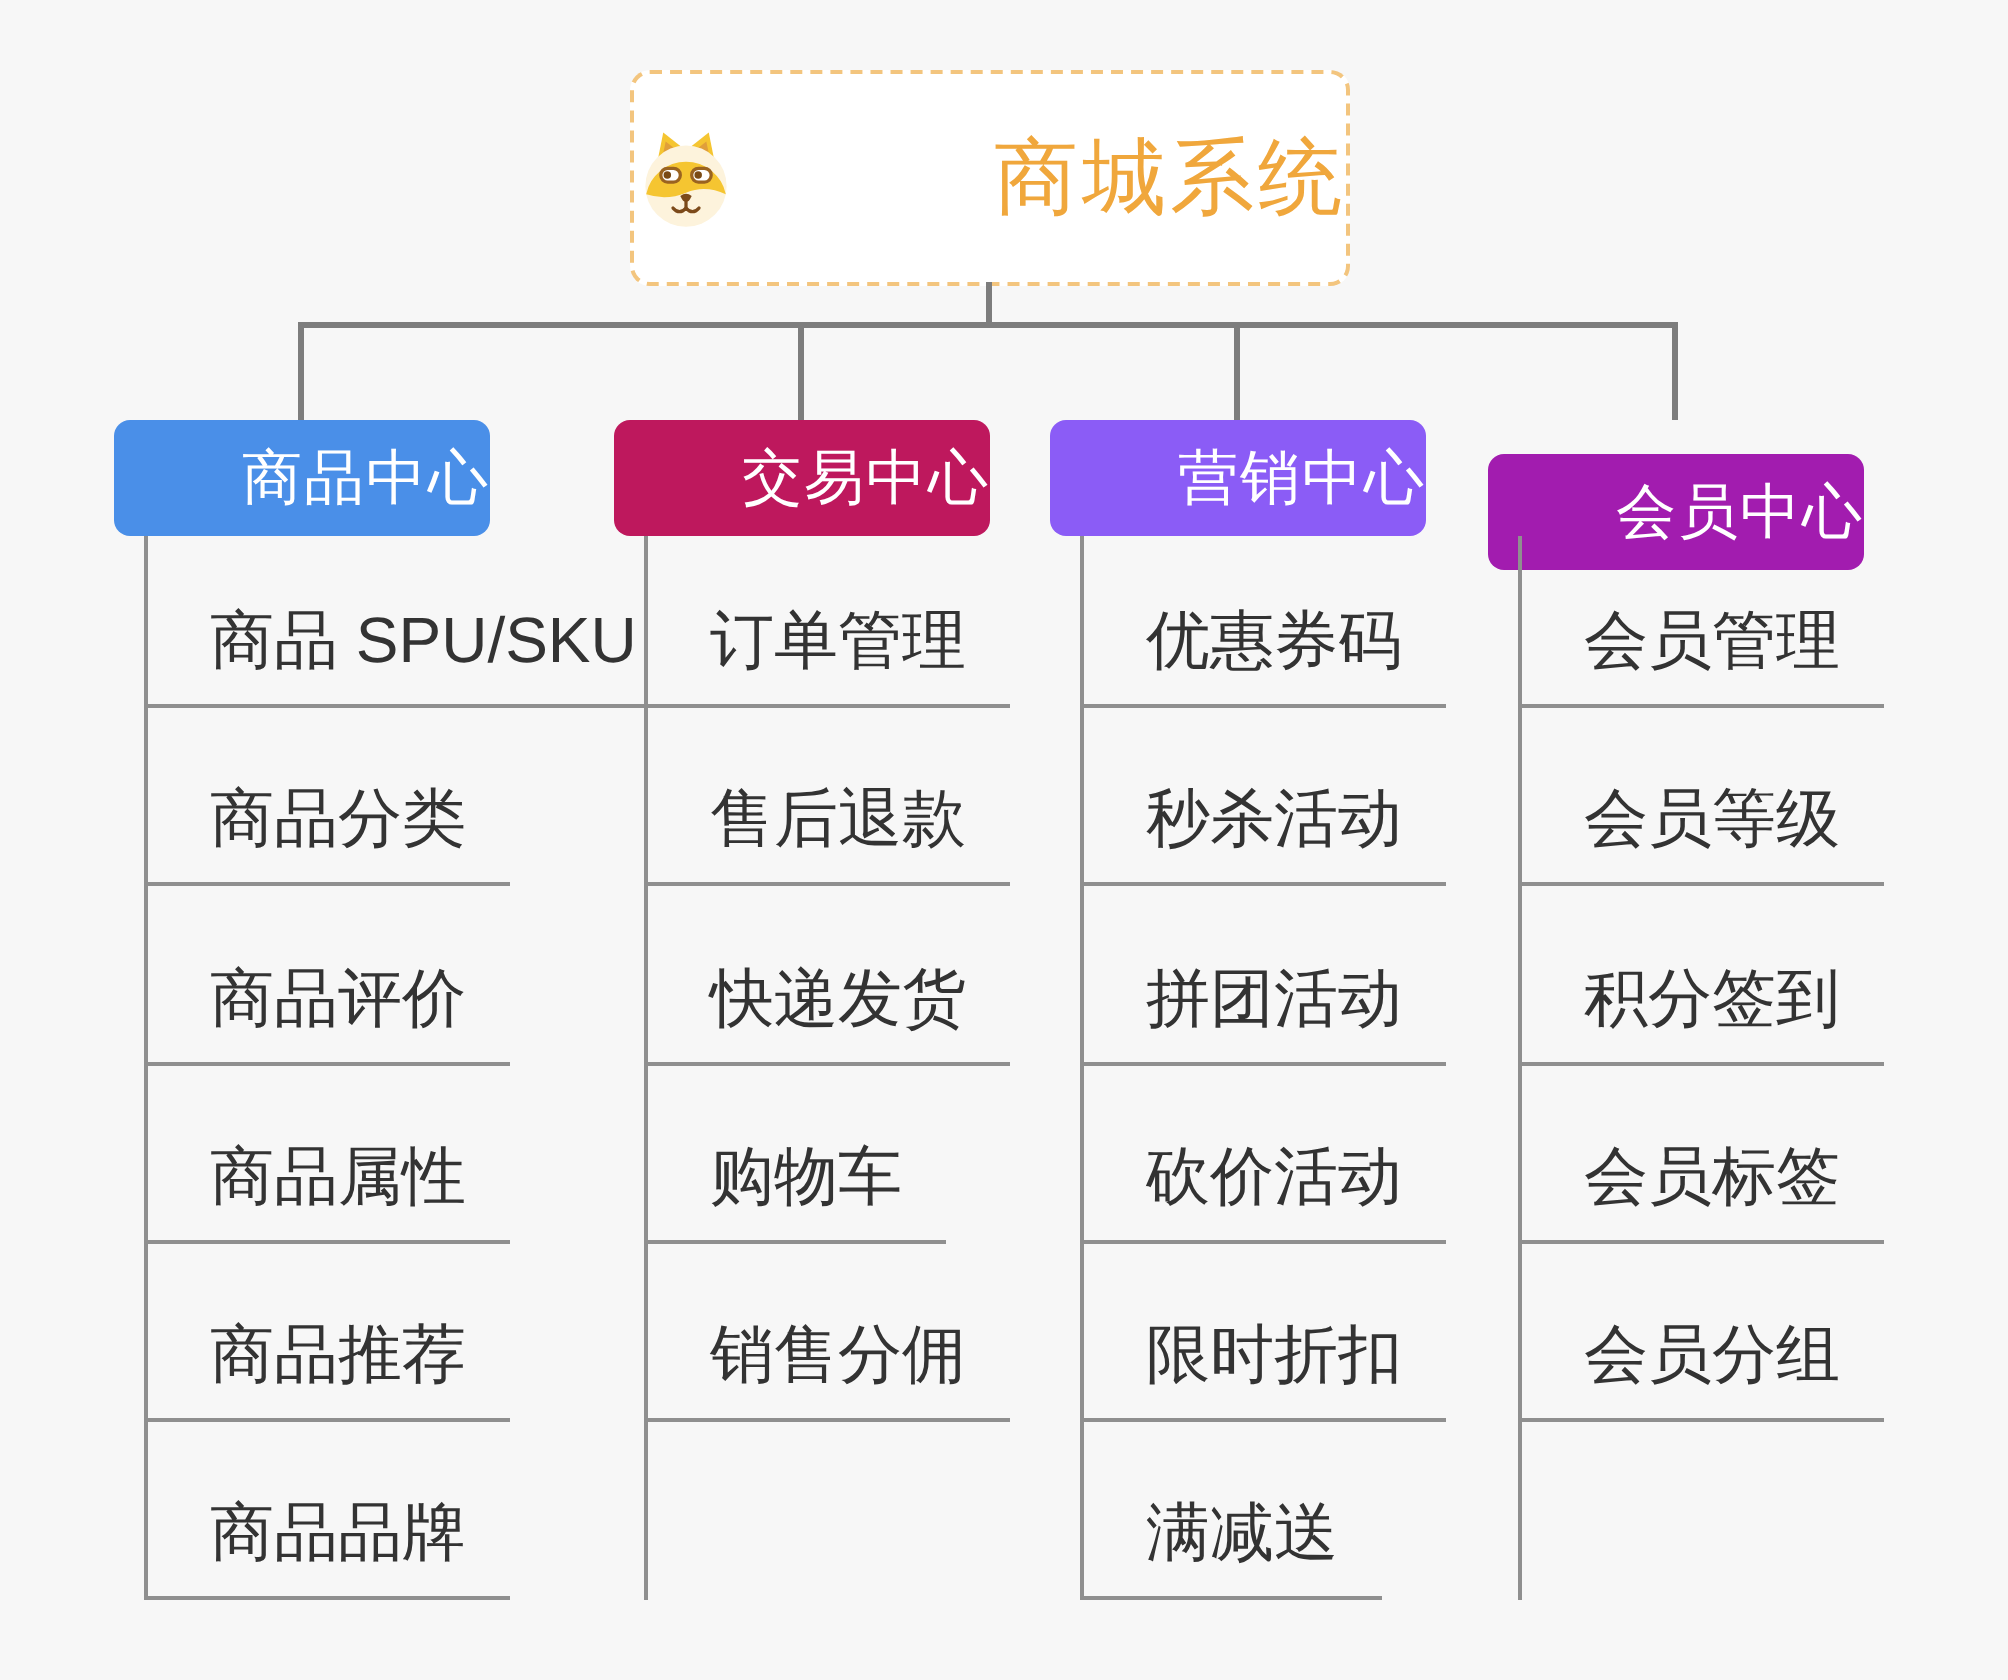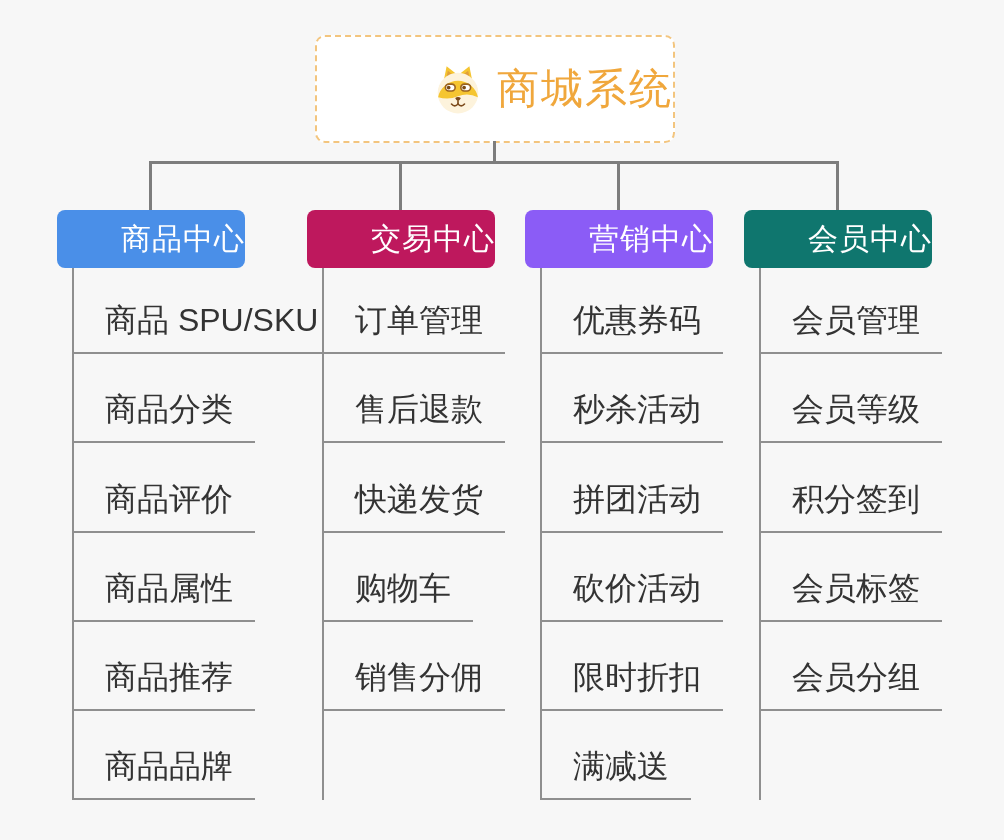--- a/index.html
+++ b/index.html
@@ -12,21 +12,21 @@
     background:var(--bg);
     font-family:"Liberation Sans","DejaVu Sans",sans-serif;
     position:relative;overflow:hidden;
   }
   .canvas{position:absolute;inset:0;}
 
   
   .root-node{
     position:absolute;left:315px;top:35px;width:360px;height:108px;
     background:#ffffff;border:2px dashed var(--root-border);border-radius:10px;
-    display:flex;align-items:center;justify-content:flex-end;gap:13px;
+    display:flex;align-items:center;justify-content:space-between;gap:13px;
   }
   .root-title{font-size:42px;color:var(--root-title);letter-spacing:2px;font-weight:500;}
   .dog-icon{width:52px;height:52px;flex:0 0 auto;}
 
   
   .conn{position:absolute;background:var(--connector);}
   .root-drop{left:493px;top:141px;width:3px;height:22px;}
   .h-line{left:149px;top:161px;width:690px;height:3px;}
 
   
@@ -121,21 +121,21 @@
       <div class="leaf">秒杀活动</div>
       <div class="leaf">拼团活动</div>
       <div class="leaf">砍价活动</div>
       <div class="leaf">限时折扣</div>
       <div class="leaf">满减送</div>
     </div>
   </div>
 
   <div class="branch b3">
     <div class="drop"></div>
-    <div class="head" style="background: #0f766e;">
+    <div class="head" style="background: #a21caf; margin-top: 17px;">
       <span>会员中心</span>
     </div>
     <div class="trunk"></div>
     <div class="leaves">
       <div class="leaf">会员管理</div>
       <div class="leaf">会员等级</div>
       <div class="leaf">积分签到</div>
       <div class="leaf">会员标签</div>
       <div class="leaf">会员分组</div>
     </div>

